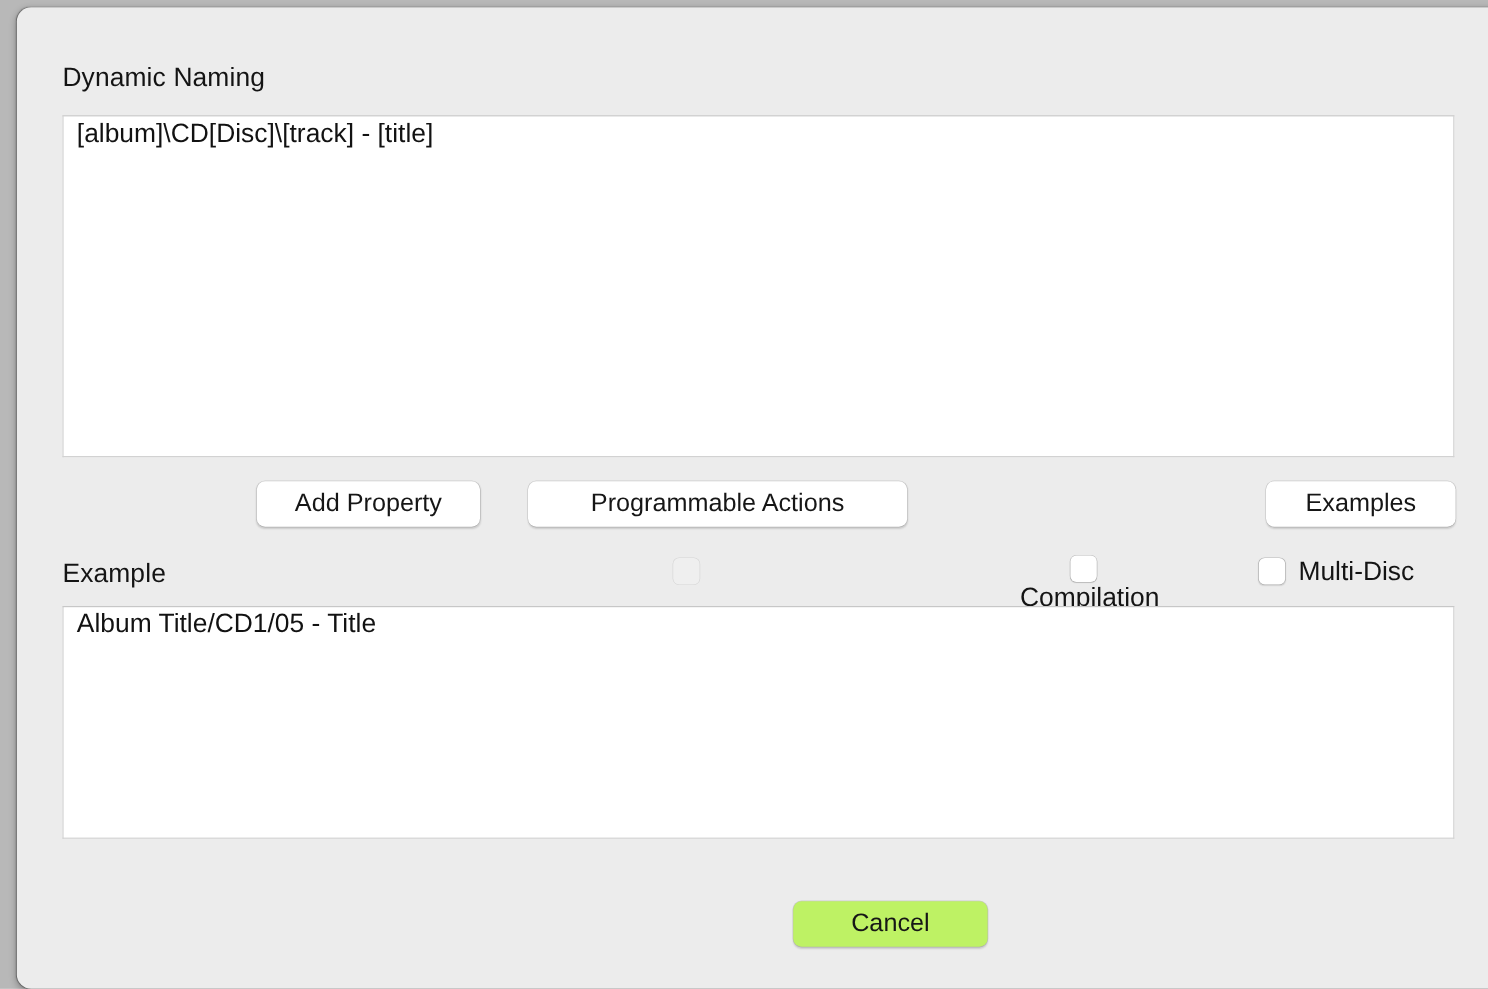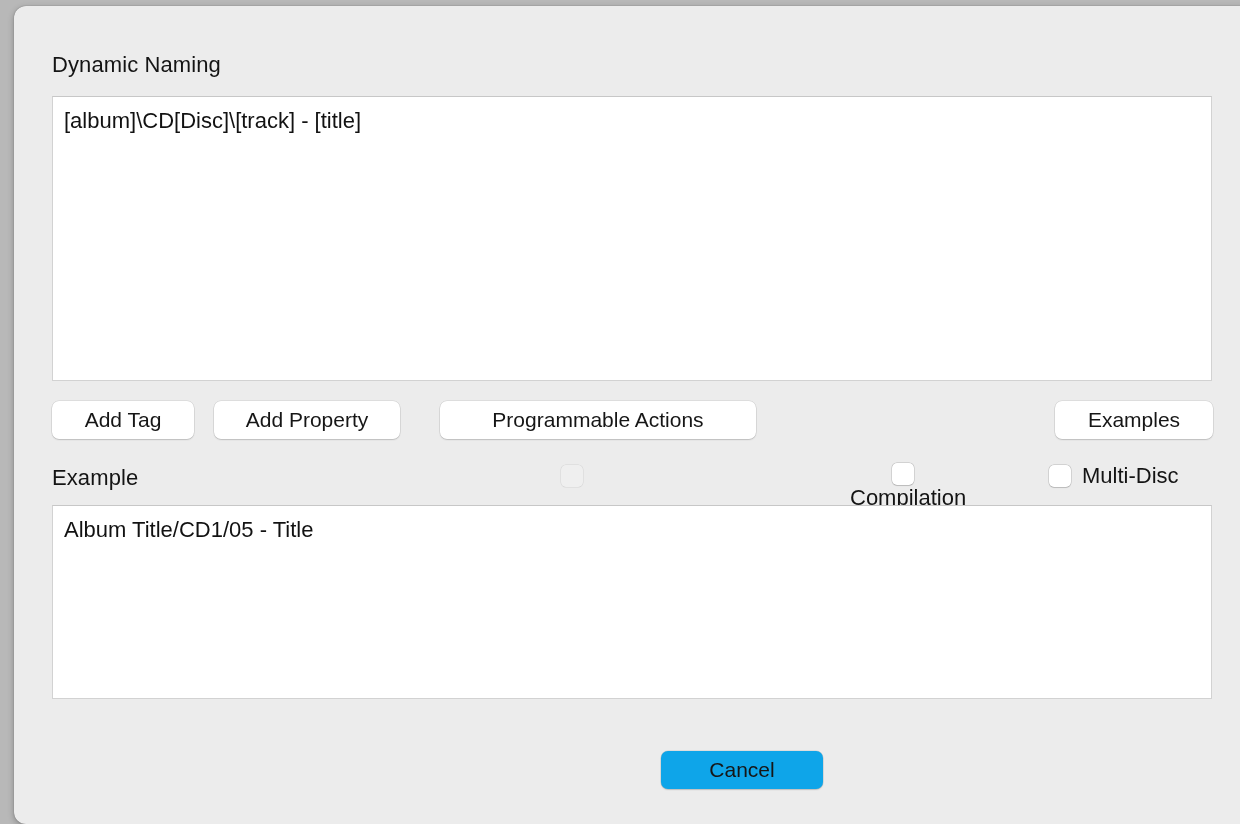--- a/index.html
+++ b/index.html
@@ -44,21 +44,21 @@
 
   
   .text-area {
     position: absolute;
     background: #ffffff;
     border: 1px solid #d2d2d2;
     border-top-color: #c7c7c7;
     box-sizing: border-box;
     font-size: 22px;
     color: #121212;
-    padding: 10px 12px 10px 11px;
+    padding: 0 12px 10px 11px;
     line-height: 1.25;
     overflow: hidden;
     white-space: pre-wrap;
     word-break: break-all;
   }
   #naming-pattern-field {
     left: 38px;
     top: 90px;
     width: 1160px;
     height: 285px;
@@ -149,42 +149,41 @@
     box-sizing: border-box;
   }
   #cancel-button {
     position: absolute;
     left: 647px;
     top: 745px;
     width: 162px;
     height: 38px;
     border: none;
     border-radius: 7px;
-    background: #0ea5e9;
+    background: #bef264;
     color: #161616;
     font-family: "Liberation Sans", sans-serif;
     font-size: 21px;
     display: flex;
     align-items: center;
     justify-content: center;
     box-shadow: 0 0 0 0.5px rgba(0,0,0,0.13), 0 1px 1.5px rgba(0,0,0,0.14);
     cursor: default;
     box-sizing: border-box;
   }
 </style>
 </head>
 <body>
 
 <div id="dialog-window">
 
   <div class="section-heading" id="dynamic-naming-heading">Dynamic Naming</div>
 
   <div class="text-area" id="naming-pattern-field">[album]\CD[Disc]\[track] - [title]</div>
 
-  <div class="push-button" id="add-tag-button">Add Tag</div>
 
   <div class="push-button" id="add-property-button">Add Property</div>
 
   <div class="push-button" id="programmable-actions-button">Programmable Actions</div>
 
   <div class="push-button" id="examples-button">Examples</div>
 
   <div class="section-heading" id="example-heading">Example</div>
 
   <div class="checkbox-item disabled" id="checkbox-current-metadata">

